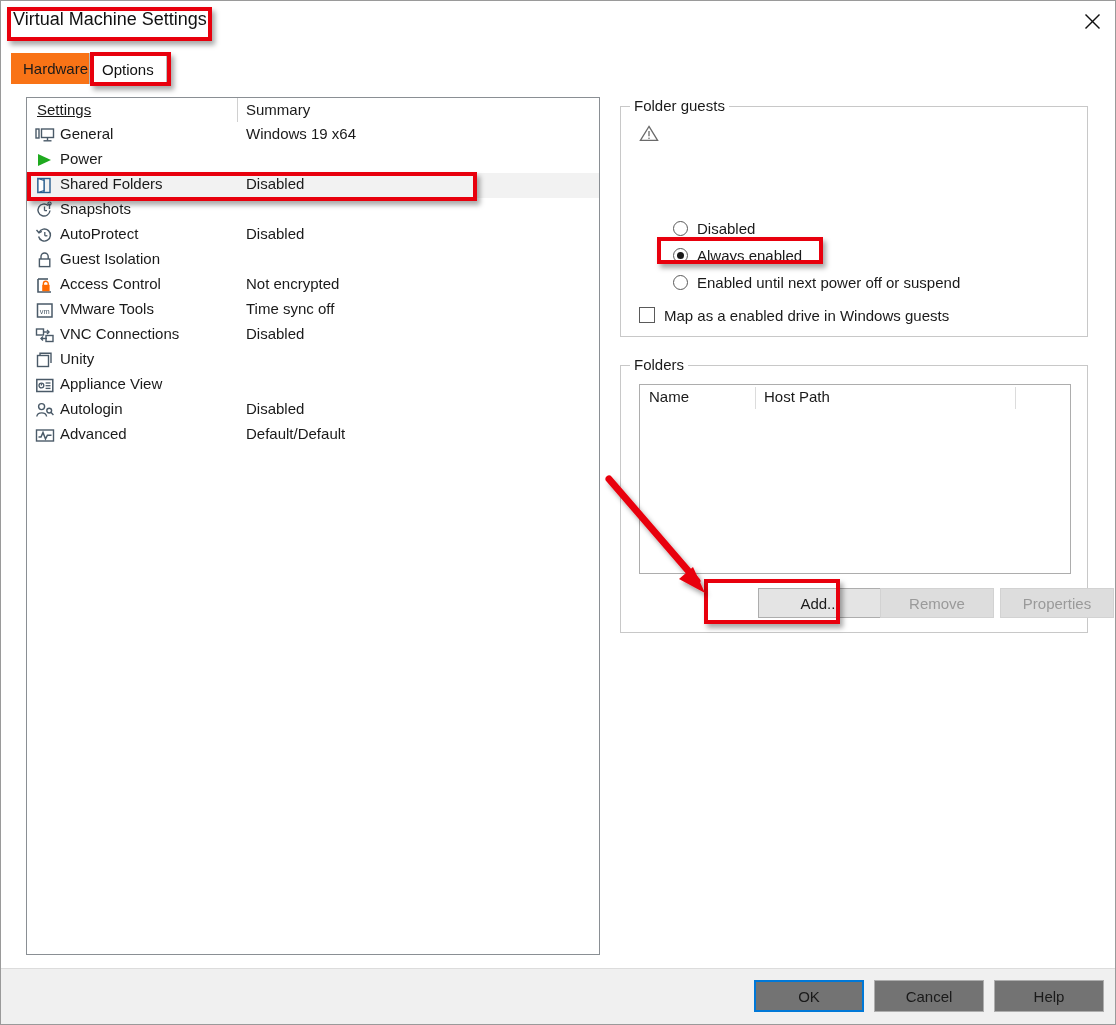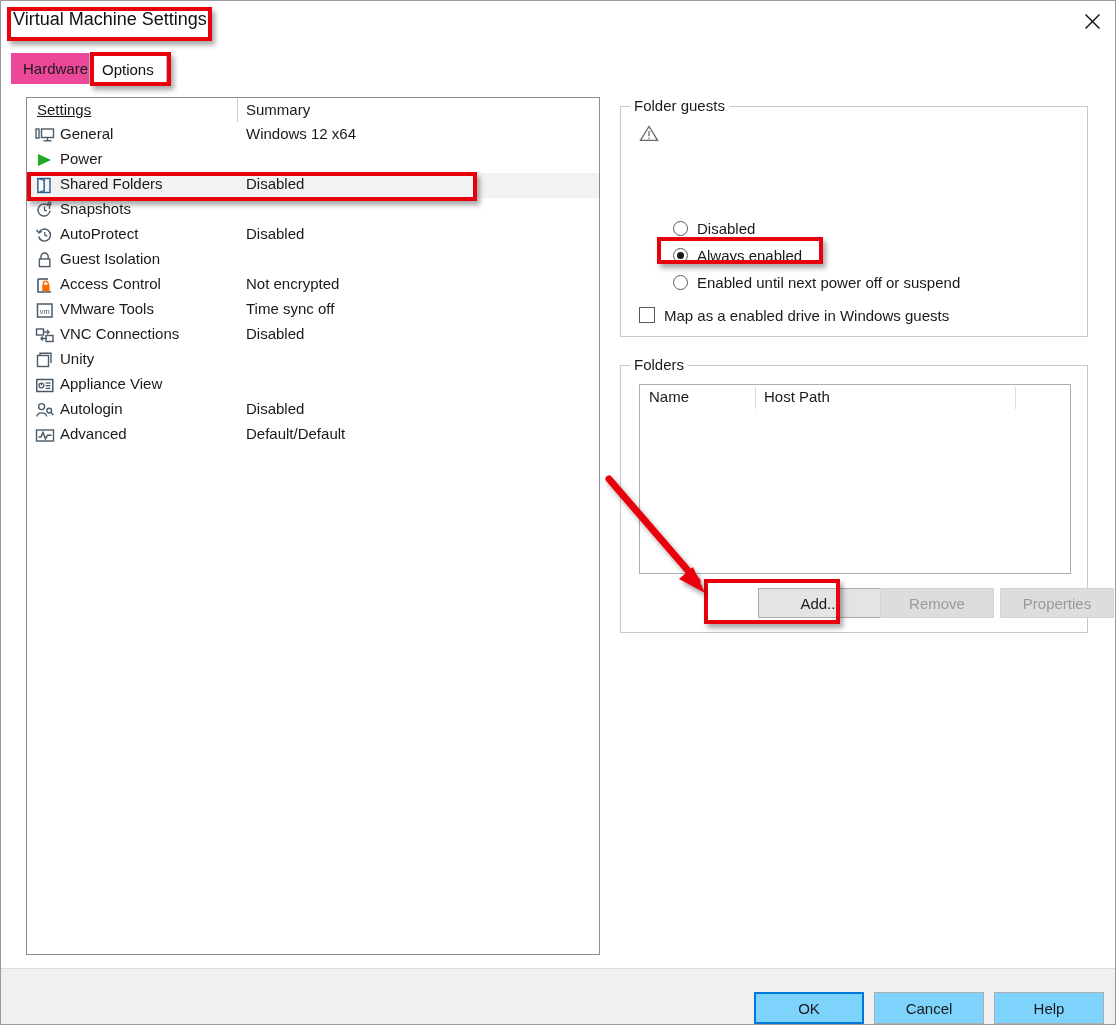--- a/index.html
+++ b/index.html
@@ -66,21 +66,21 @@
     height: 31px;
     line-height: 31px;
     padding: 0 12px;
     font-size: 15px;
     box-sizing: border-box;
     cursor: pointer;
     white-space: nowrap;
   }
   .tab.inactive {
     left: 10px;
-    background: #ec4899;
+    background: #f97316;
     color: #1a1a1a;
   }
   .tab.active {
     left: 88px;
     background: #ffffff;
     border: 1px solid #bdbdbd;
     border-bottom: none;
     color: #111111;
   }
   .tab-underline {
@@ -303,28 +303,27 @@
     width: 100%;
     height: 55px;
     background: #f0f0f0;
     border-top: 1px solid #dcdcdc;
   }
   .dlgbtn {
     position: absolute;
     top: 11px;
     width: 110px;
     height: 32px;
-    background: #7dd3fc;
+    background: #737373;
     border: 1px solid #adadad;
     box-sizing: border-box;
     font-family: "Liberation Sans", sans-serif;
     font-size: 15px;
     color: #1a1a1a;
     cursor: pointer;
-    margin-top: 12px;
   }
   #btn-ok     { left: 753px; border: 2px solid #0078d7; }
   #btn-cancel { left: 873px; }
   #btn-help   { left: 993px; }
 
   
   .anno {
     position: absolute;
     border: 4px solid #e8000d;
     box-sizing: border-box;
@@ -369,21 +368,21 @@
     <div class="row" style="top:25px">
       <span class="ic">
         <svg width="20" height="19" viewBox="0 0 20 19">
           <rect x="1" y="3" width="3" height="9" fill="none" stroke="#4a5a68" stroke-width="1.4"></rect>
           <rect x="6.5" y="3" width="12" height="8.5" fill="none" stroke="#4a5a68" stroke-width="1.4"></rect>
           <line x1="12.5" y1="11.5" x2="12.5" y2="14.5" stroke="#4a5a68" stroke-width="1.4"></line>
           <line x1="8.5" y1="14.8" x2="16.5" y2="14.8" stroke="#4a5a68" stroke-width="1.4"></line>
         </svg>
       </span>
       <span class="nm">General</span>
-      <span class="sm">Windows 12 x64</span>
+      <span class="sm">Windows 19 x64</span>
     </div>
 
     <div class="row" style="top:50px">
       <span class="ic">
         <svg width="20" height="19" viewBox="0 0 20 19">
           <polygon points="3,3 16,9 3,15" fill="#1faa1f"></polygon>
         </svg>
       </span>
       <span class="nm">Power</span>
       <span class="sm"></span>

